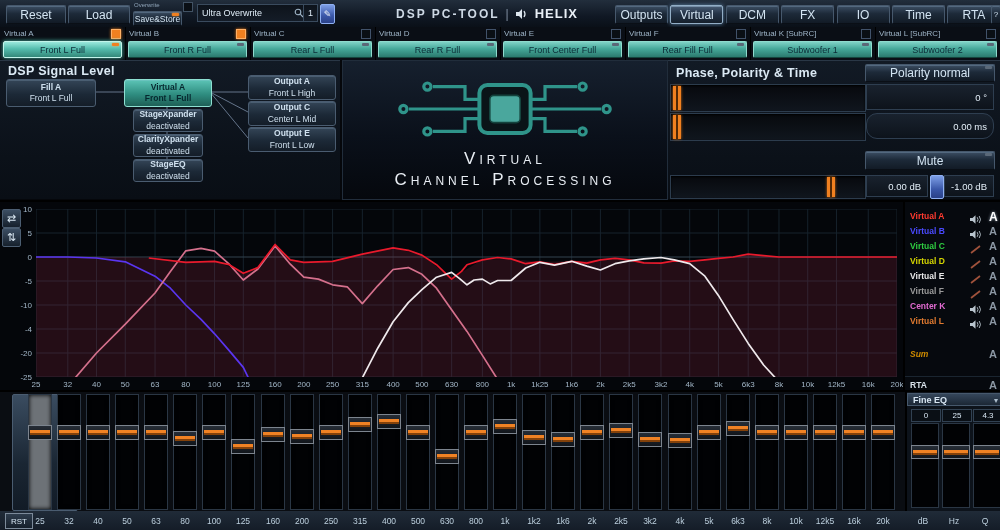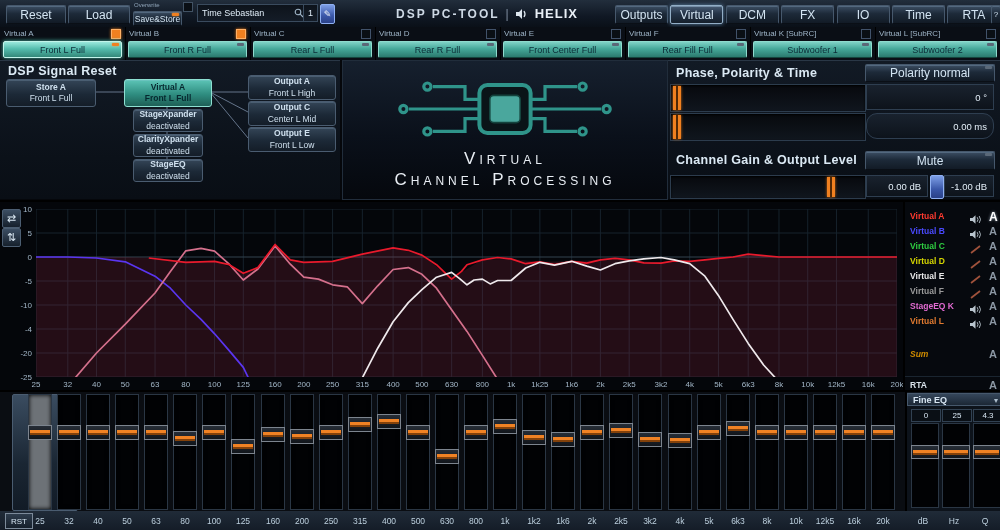--- a/index.html
+++ b/index.html
@@ -80,21 +80,21 @@
     <div class="btn" style="left:68px;top:5px;width:60px;">
         <span>Load</span>
       </div>
     <div class="tinylabel" style="left:134px;top:2px;">Overwrite</div>
     <div class="checkbox" style="left:183px;top:2px;"></div>
     <div class="btn" style="left:133px;top:11px;width:47px;height:13px;font-size:8.5px;">
         <span>Save&amp;Store</span>
         <i class="btick orange"></i>
       </div>
     <div class="field" style="left:197px;top:4px;width:102px;height:16px;">
-      <span style="flex:1;">Time Sebastian</span>
+      <span style="flex:1;">Ultra Overwrite</span>
       <svg width="10" height="10" viewBox="0 0 10 10">
           <circle cx="4" cy="4" r="2.8" fill="none" stroke="#9fb4c6" stroke-width="1.1"></circle>
           <line x1="6.2" y1="6.2" x2="9" y2="9" stroke="#9fb4c6" stroke-width="1.2"></line>
         </svg>
     </div>
     <div class="field" style="left:303px;top:4px;width:13px;height:16px;justify-content:center;padding:0;">
         <span>1</span>
       </div>
     <div class="bluebtn" style="left:320px;top:4px;width:13px;height:18px;display:flex;align-items:center;justify-content:center;color:#f2f6fa;font-size:9px;">✎</div>
     <div class="logo">
@@ -157,26 +157,26 @@
         <div class="tealbtn">Subwoofer 1<div class="btick"></div></div>
       </div>
       <div class="tabcol" style="left: 875px;">
         <div class="tablabel">Virtual L [SubRC]</div>
         <div class="tabcheck"></div>
         <div class="tealbtn">Subwoofer 2<div class="btick"></div></div>
       </div>
     </div>
 
   <div class="panel" style="left:0;top:60px;width:340px;height:138px;" id="flowpanel">
-    <span class="ptitle" style="left:8px;top:3px;">DSP Signal Reset</span>
+    <span class="ptitle" style="left:8px;top:3px;">DSP Signal Level</span>
     <svg class="abs" style="left:0;top:0;pointer-events:none;" width="340" height="138">
       <path d="M94,31 H124 M210,31 H248 M210,31 L248,51 M210,31 L248,77 M167,44 V98" stroke="#64748a" stroke-width="1" fill="none"></path>
     </svg>
   <div class="fnode" style="left: 6px; top: 18px; width: 88px; height: 26px;">
-        <div class="l1">Store A</div>
+        <div class="l1">Fill A</div>
         <div class="l2">Front L Full</div>
       </div>
       <div class="fnode teal" style="left: 124px; top: 18px; width: 86px; height: 26px;">
         <div class="l1">Virtual A</div>
         <div class="l2">Front L Full</div>
       </div>
       <div class="fnode" style="left: 133px; top: 48px; width: 68px; height: 21px;">
         <div class="l1">StageXpander</div>
         <div class="l2">deactivated</div>
       </div>
@@ -236,21 +236,20 @@
       </div>
     <div class="vbox" style="left:198px;top:23px;width:128px;height:26px;">
         <span>0 °</span>
       </div>
     <div class="hslider" style="left:2px;top:52px;width:194px;height:26px;">
         <div class="hhandle" style="left:2px;"></div>
       </div>
     <div class="vbox" style="left:198px;top:52px;width:128px;height:26px;border-radius:11px;">
         <span>0.00 ms</span>
       </div>
-    <span class="ptitle" style="left:8px;top:92px;">Channel Gain &amp; Output Level</span>
     <div class="btn" style="left:197px;top:90px;width:128px;height:17px;">
         <span>Mute</span>
         <i class="btick"></i>
       </div>
     <div class="hslider" style="left:2px;top:114px;width:194px;height:22px;">
         <div class="hhandle" style="left:156px;"></div>
       </div>
     <div class="vbox" style="left:198px;top:114px;width:62px;height:22px;">
         <span>0.00 dB</span>
       </div>
@@ -384,21 +383,21 @@
           <div class="chletter">A</div>
         </div>
         <div class="chrow" style="top: 83px;">
           <div class="chlabel" style="color: rgb(154, 154, 154);">Virtual F</div>
           <div class="chicon"><svg width="13" height="11" viewBox="0 0 13 11">
               <line x1="2" y1="9" x2="11" y2="2" stroke="#a0523c" stroke-width="1.7"></line>
             </svg></div>
           <div class="chletter">A</div>
         </div>
         <div class="chrow" style="top: 98px;">
-          <div class="chlabel" style="color: rgb(224, 106, 208);">StageEQ K</div>
+          <div class="chlabel" style="color: rgb(224, 106, 208);">Center K</div>
           <div class="chicon"><svg width="13" height="11" viewBox="0 0 13 11">
               <path d="M1 4 H3.5 L6.5 1.2 V9.8 L3.5 7 H1 Z" fill="#b9c5ce"></path>
               <path d="M8.2 3.2 q1.6 2.3 0 4.6 M10.2 2 q2.6 3.5 0 7" stroke="#b9c5ce" fill="none" stroke-width="0.9"></path>
             </svg></div>
           <div class="chletter">A</div>
         </div>
         <div class="chrow" style="top: 113px;">
           <div class="chlabel" style="color: rgb(224, 122, 48);">Virtual L</div>
           <div class="chicon"><svg width="13" height="11" viewBox="0 0 13 11">
               <path d="M1 4 H3.5 L6.5 1.2 V9.8 L3.5 7 H1 Z" fill="#b9c5ce"></path>

